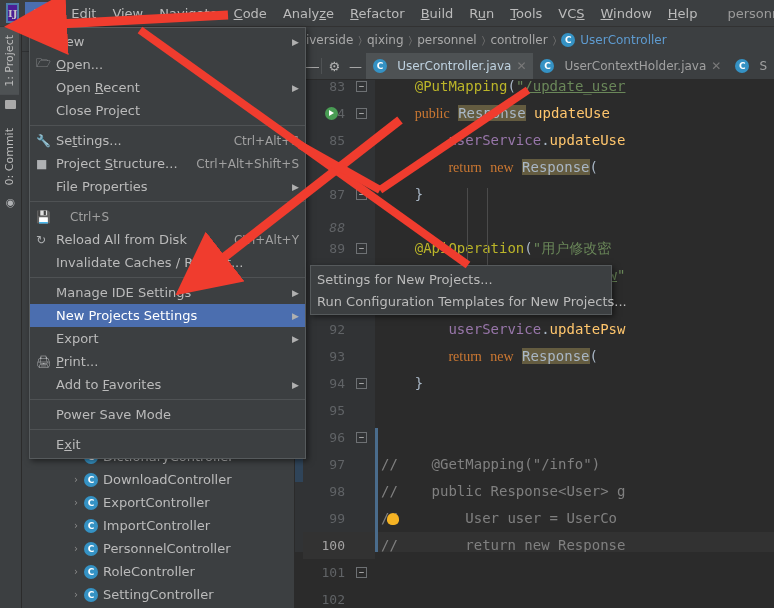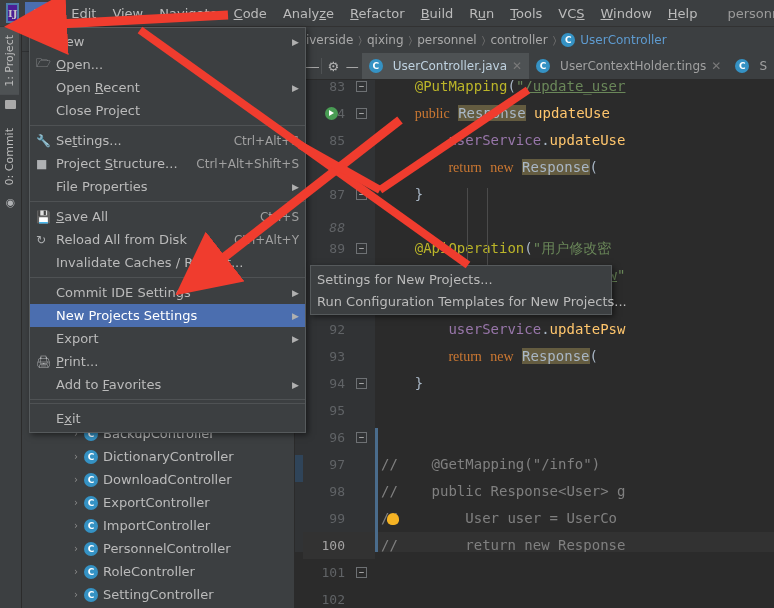--- a/index.html
+++ b/index.html
@@ -303,21 +303,21 @@
       <div class="tab-sep"></div>
       <div class="tool-btn">⚙</div>
       <div class="tool-btn">—</div>
       <div class="etab active">
         <span class="cls-icon">C</span>
         <span>UserController.java</span>
         <span class="x">✕</span>
       </div>
       <div class="etab">
         <span class="cls-icon">C</span>
-        <span>UserContextHolder.tings</span>
+        <span>UserContextHolder.java</span>
         <span class="x">✕</span>
       </div>
       <div class="etab">
         <span class="cls-icon">C</span>
         <span>S</span>
       </div>
     </div>
 
     <div class="code-wrap">
       <div class="gutter-left">
@@ -415,36 +415,35 @@
         <span class="mi-key">Ctrl+Alt+Shift+S</span>
       </div>
       <div class="mrow">
         <span class="mi-icon"></span>
         <span class="mi-label">File Properties</span>
         <span class="mi-arrow">▶</span>
       </div>
       <div class="msep"></div>
       <div class="mrow">
         <span class="mi-icon">💾</span>
-        <span class="mi-label"><u>S</u>ave All</span>
         <span class="mi-key">Ctrl+S</span>
       </div>
       <div class="mrow">
         <span class="mi-icon">↻</span>
         <span class="mi-label">Reload All from Disk</span>
         <span class="mi-key">Ctrl+Alt+Y</span>
       </div>
       <div class="mrow">
         <span class="mi-icon"></span>
         <span class="mi-label">Invalidate Caches / Restart...</span>
       </div>
       <div class="msep"></div>
       <div class="mrow">
         <span class="mi-icon"></span>
-        <span class="mi-label">Commit IDE Settings</span>
+        <span class="mi-label">Manage IDE Settings</span>
         <span class="mi-arrow">▶</span>
       </div>
       <div class="mrow hl-row">
         <span class="mi-icon"></span>
         <span class="mi-label">New Projects Settings</span>
         <span class="mi-arrow">▶</span>
       </div>
       <div class="mrow">
         <span class="mi-icon"></span>
         <span class="mi-label">Export</span>
@@ -453,20 +452,24 @@
       <div class="mrow">
         <span class="mi-icon">🖨</span>
         <span class="mi-label"><u>P</u>rint...</span>
       </div>
       <div class="mrow">
         <span class="mi-icon"></span>
         <span class="mi-label">Add to <u>F</u>avorites</span>
         <span class="mi-arrow">▶</span>
       </div>
       <div class="msep"></div>
+      <div class="mrow">
+        <span class="mi-icon"></span>
+        <span class="mi-label">Power Save Mode</span>
+      </div>
       <div class="msep"></div>
       <div class="mrow">
         <span class="mi-icon"></span>
         <span class="mi-label">E<u>x</u>it</span>
       </div>
     </div>
 
   <div class="submenu" id="submenu-root">
       <div class="mrow">
         <span class="mi-label">Settings for New Projects...</span>

